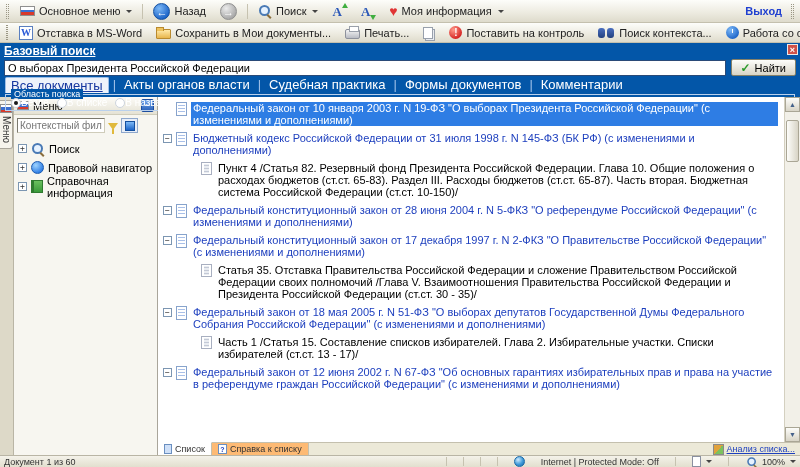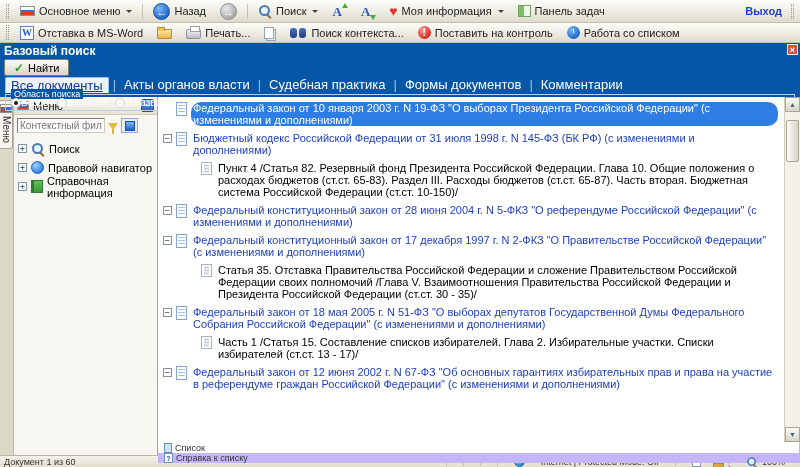--- a/index.html
+++ b/index.html
@@ -87,21 +87,21 @@
   .i-doc { width:11px; height:14px; border:1px solid #87a3cc; background:
            repeating-linear-gradient(#fff 0 2px,#a9c0e8 2px 3px); background-clip:content-box; padding:1px; }
   .i-frag { width:11px; height:13px; border:1px solid #a8afc0; background:
             repeating-linear-gradient(#e9ecf1 0 2px,#c3c9d6 2px 3px); background-clip:content-box; padding:1px 2px; }
   .i-page { width:9px; height:11px; background:#fff; border:1px solid #8a90a0; }
   .i-analyze { width:11px; height:11px; border:1px solid #8a8a8a;
                background:linear-gradient(135deg,#e0a23c 0 50%,#7cc25e 50%); }
 
   
   .search-panel { height:54px; background:#0356a8; position:relative; padding:1px 4px 0; color:#fff; }
-  .sp-row1 { display:flex; align-items:center; height:14px; }
+  .sp-row1 { display:flex; align-items:center; height:14px;text-decoration:underline; }
   .sp-title { font-weight:bold; font-size:12px; }
   .sp-example { font-size:10px; margin-right:14px; }
   .sp-example a { color:#e4ee52; }
   .sp-close { position:absolute; top:1px; right:2px; cursor:pointer; }
   .sp-row2 { display:flex; align-items:center; gap:5px; height:19px; }
   .sp-input { flex:1; height:16px; border:1px solid #2a4a78; font:11px "Liberation Sans",sans-serif; padding:0 3px; }
   .find-btn { display:flex; align-items:center; gap:4px; height:17px; padding:0 9px;
               background:linear-gradient(#fdfdfa,#d8d4c6); border:1px solid #848069; border-radius:2px;
               font-size:11px; color:#000; }
   .sp-tabs { display:flex; align-items:flex-start; gap:4px; height:13px; font-size:13px; padding-left:1px; }
@@ -143,36 +143,36 @@
                font:8px/7px "DejaVu Sans Mono", monospace; text-align:center; flex-shrink:0; }
   .sb-exp-spacer { width:9px; flex-shrink:0; }
 
   .content-col { flex:1; position:relative; background:#fff; }
   .doc-list { position:absolute; top:0; left:0; right:16px; bottom:13px; overflow:hidden;
               padding:5px 6px 0 5px; background:#fff; }
   .list-row { display:flex; align-items:flex-start; gap:4px; margin-bottom:6px; line-height:12px; }
   .list-row .expander { margin-top:2px; }
   .list-row.frag { margin-left:25px; }
   .row-text { padding:0 2px; }
-  .list-row.doc .row-text { color:#1d3fbe;border-radius:10px; }
+  .list-row.doc .row-text { color:#1d3fbe; }
   .list-row.frag .row-text { color:#000; }
   .list-row.selected .row-text { background:#2e7de4; color:#fff; }
 
   .vscroll { position:absolute; top:0; right:0; bottom:13px; width:16px; background:#f2f0e8;
              border-left:1px solid #d4d0c0; display:flex; flex-direction:column; }
   .vs-btn { height:15px; background:linear-gradient(#fdfdfa,#d8d4c6); border:1px solid #aaa695;
             font-size:7px; color:#44618a; text-align:center; line-height:13px; }
   .vs-track { flex:1; position:relative; }
   .vs-thumb { position:absolute; top:8px; left:1px; right:1px; height:42px;
               background:linear-gradient(to right,#fdfdfa,#d8d4c6); border:1px solid #aaa695; border-radius:2px; }
 
   .bottom-tabs { position:absolute; left:0; right:0; bottom:0; height:13px; background:#ece9d8;
-                 border-top:1px solid #c4c0ae; display:flex; align-items:stretch; font-size:9px;flex-direction:column; }
+                 border-top:1px solid #c4c0ae; display:flex; align-items:stretch; font-size:9px; }
   .btab { display:flex; align-items:center; gap:3px; padding:0 6px; border-right:1px solid #c4c0ae;
-          background:#c4b5fd; color:#333; }
+          background:#fdba74; color:#333; }
   .btab.active { background:#fff; border-top:1px solid #fff; margin-top:-1px; }
   .btab .mini-doc { width:8px; height:10px; background:#cfe0f8; border:1px solid #6a8fc0; }
   .btab .mini-help { width:9px; height:10px; background:#fff; border:1px solid #6a8fc0; color:#1d3fbe;
                      font:bold 7px/9px "Liberation Sans",sans-serif; text-align:center; }
   .btab .mini-help::after { content:'?'; }
   .analyze { display:flex; align-items:center; gap:3px; margin-left:auto; padding:0 5px; }
   .analyze a { color:#1d3fbe; font-size:9px; }
 
   
   .statusbar { height:12px; background:linear-gradient(#f4f2ea,#e2dfce); border-top:1px solid #b9b5a5;
@@ -208,69 +208,67 @@
     <span class="ic i-fontA up">A</span>
   </span>
   <span class="tbtn">
     <span class="ic i-fontA down">A</span>
   </span>
   <span class="tbtn">
     <span class="ic i-heart">♥</span>
     <span>Моя информация</span>
     <span class="dd"></span>
   </span>
-  <span class="tbtn">
-    <span class="ic i-panel"></span>
-    <span>Панель задач</span>
-  </span>
   <span class="spacer"></span>
   <a href="#" class="exit-link">Выход</a>
   <span class="grip"></span>
 </div>
 
 <div class="toolbar t2">
   <span class="grip"></span>
   <span class="tbtn">
     <span class="ic i-word">W</span>
     <span>Отставка в MS-Word</span>
   </span>
   <span class="tbtn">
     <span class="ic i-folder"></span>
+    <span>Сохранить в Мои документы...</span>
   </span>
   <span class="tbtn">
     <span class="ic i-print"></span>
     <span>Печать...</span>
   </span>
   <span class="tbtn">
     <span class="ic i-copy"></span>
   </span>
   <span class="tbtn">
+    <span class="ic i-alert"></span>
+    <span>Поставить на контроль</span>
+  </span>
+  <span class="tbtn">
     <span class="ic i-binoc"></span>
     <span>Поиск контекста...</span>
-  </span>
-  <span class="tbtn">
-    <span class="ic i-alert"></span>
-    <span>Поставить на контроль</span>
   </span>
   <span class="tbtn">
     <span class="ic i-listwork"></span>
     <span>Работа со списком</span>
 
   </span>
   <span class="spacer"></span>
 
 </div>
 
 <div class="search-panel">
   <span class="ic i-x sp-close"></span>
   <div class="sp-row1">
     <span class="sp-title">Базовый поиск</span>
     <span class="spacer"></span>
   </div>
   <div class="sp-row2">
+    <input class="sp-input" type="text" value="О выборах Президента Российской Федерации" style="">
     <button class="find-btn">
       <span class="i-check">✓</span>
       <span>Найти</span>
     </button>
   </div>
   <div class="sp-tabs">
       <a href="#" class="sp-tab active">Все документы</a>
       <span class="sp-tabsep">|</span>
       <a href="#" class="sp-tab">Акты органов власти</a>
       <span class="sp-tabsep">|</span>

